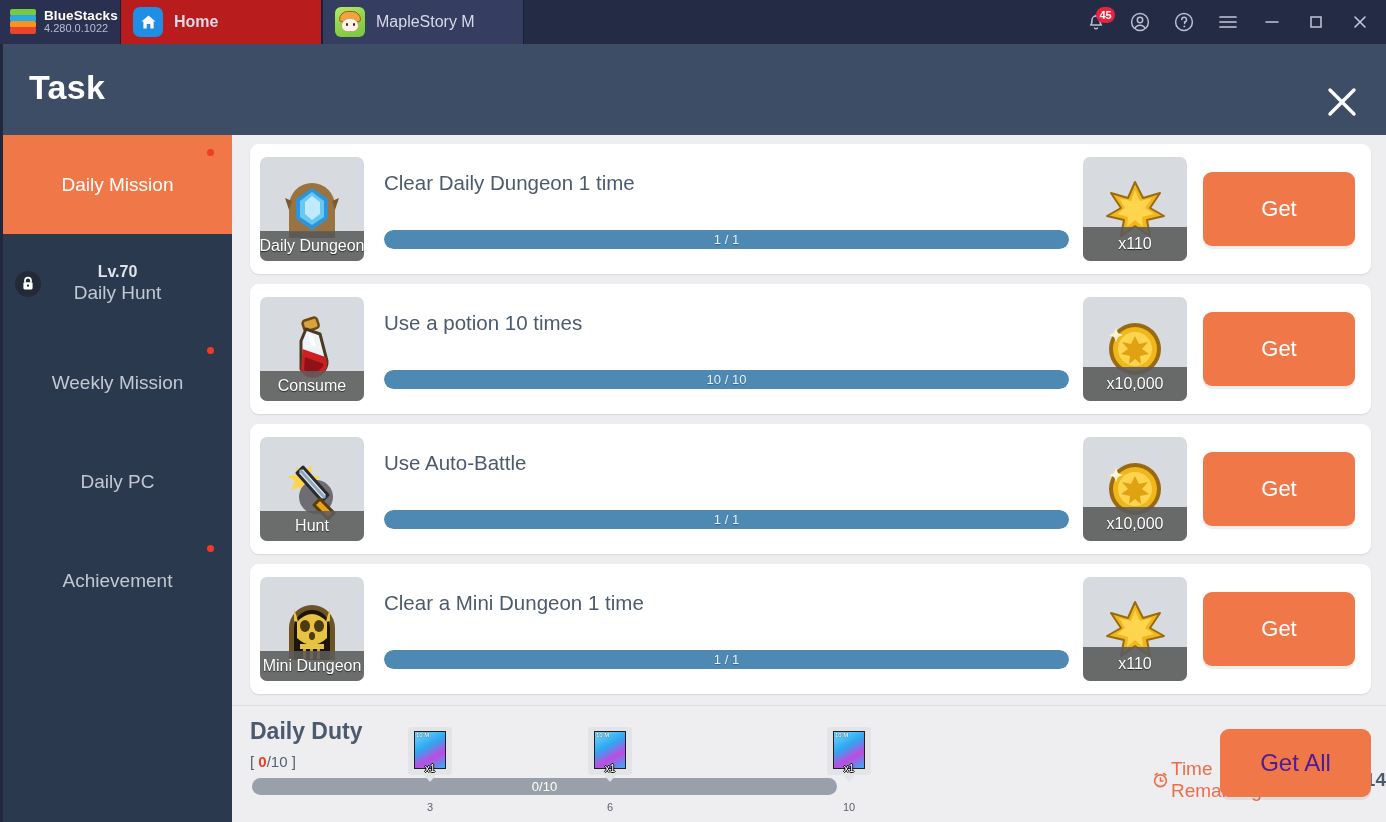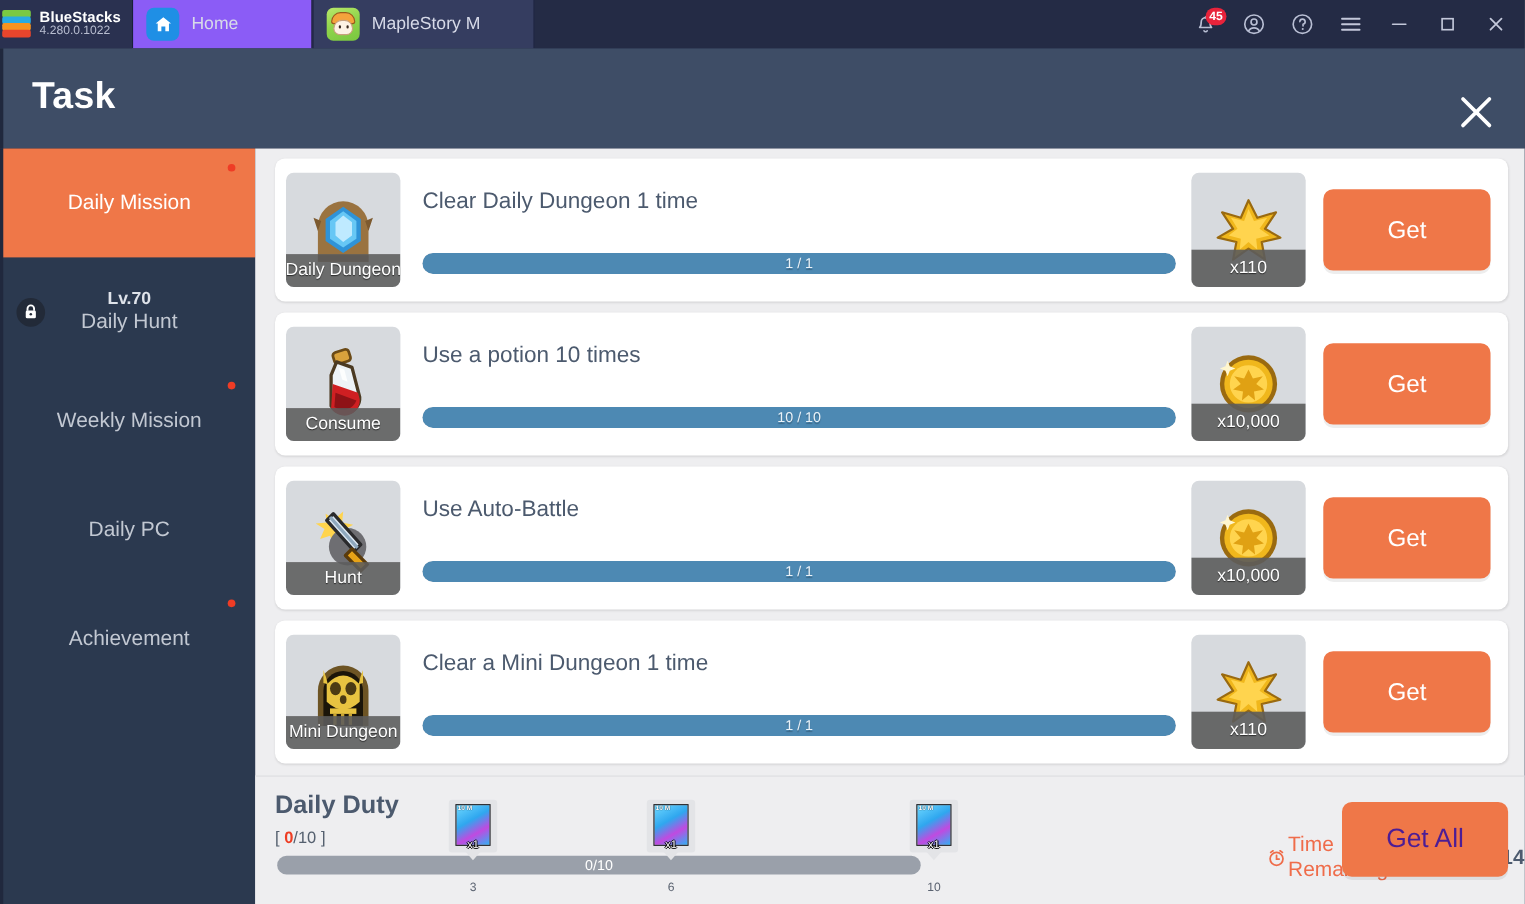--- a/index.html
+++ b/index.html
@@ -13,41 +13,41 @@
   
   .titlebar {
     position: absolute; left: 0; top: 0;
     width: 1386px; height: 44px;
     background: #242b45;
     display: flex; align-items: stretch;
   }
   .bs-brand {
     width: 120px; height: 44px;
     display: flex; align-items: center; gap: 8px;
-    padding-left: 2px;
+    padding-left: 10px;
     background: #2a3150;
   }
   .bs-logo { width: 26px; height: 26px; position: relative; flex: none; }
   .bs-logo i { position: absolute; left: 0; width: 26px; height: 7px; border-radius: 2px; display:block;}
   .bs-logo i.l1 { top: 0px;  background: #7ac943; }
   .bs-logo i.l2 { top: 6px;  background: #29abe2; }
   .bs-logo i.l3 { top: 12px; background: #f7931e; }
   .bs-logo i.l4 { top: 18px; background: #e8452c; }
   .bs-brand-txt { line-height: 1.05; }
   .bs-name { color: #ffffff; font-size: 13.5px; font-weight: bold; letter-spacing: .1px;}
   .bs-ver  { color: #b8bdd0; font-size: 11px; }
 
   .tab {
     display: flex; align-items: center; gap: 11px;
     padding: 0 16px 0 12px;
     border-right: 1px solid #1a203a;
     border-left: 1px solid #1a203a;
     cursor: pointer;
   }
-  .tab.home { width: 164px; background: #8b5cf6; }
+  .tab.home { width: 202px; background: #b91c1c; font-weight: bold; }
   .tab.game { width: 202px; background: #353d60; }
   .tab-label { color: #d7dae8; font-size: 16px; }
   .home-icon {
     width: 30px; height: 30px; border-radius: 7px;
     background: #1f8fe5; flex: none;
     display: flex; align-items: center; justify-content: center;
   }
   .home-icon svg { display:block; }
   .game-icon {
     width: 30px; height: 30px; border-radius: 6px; flex: none;

